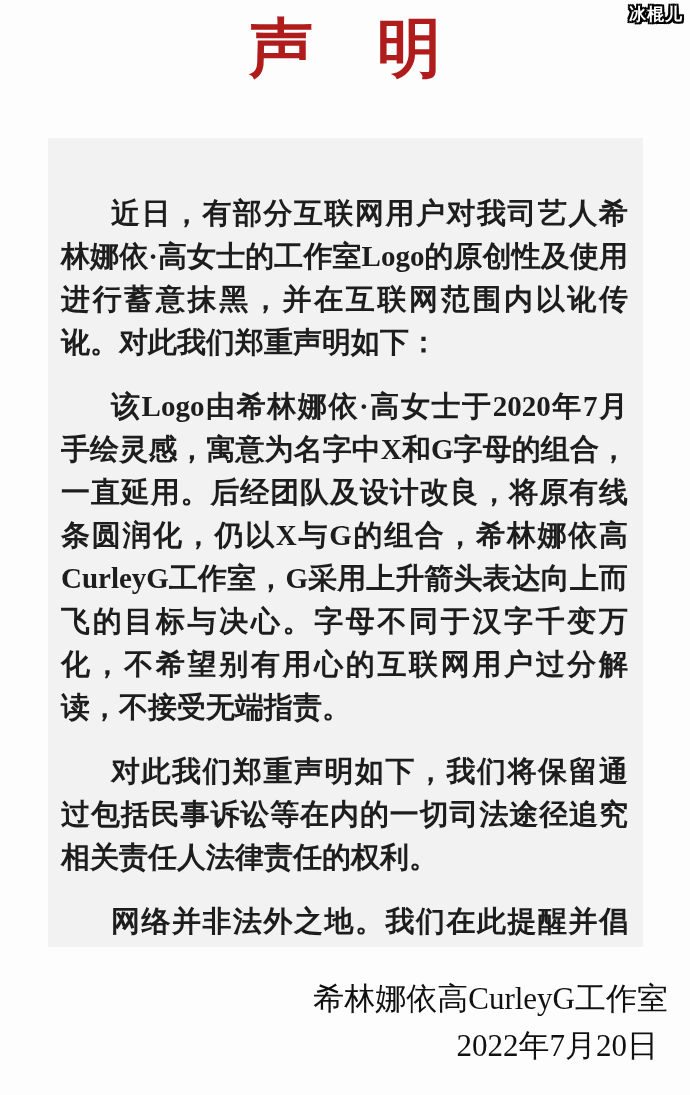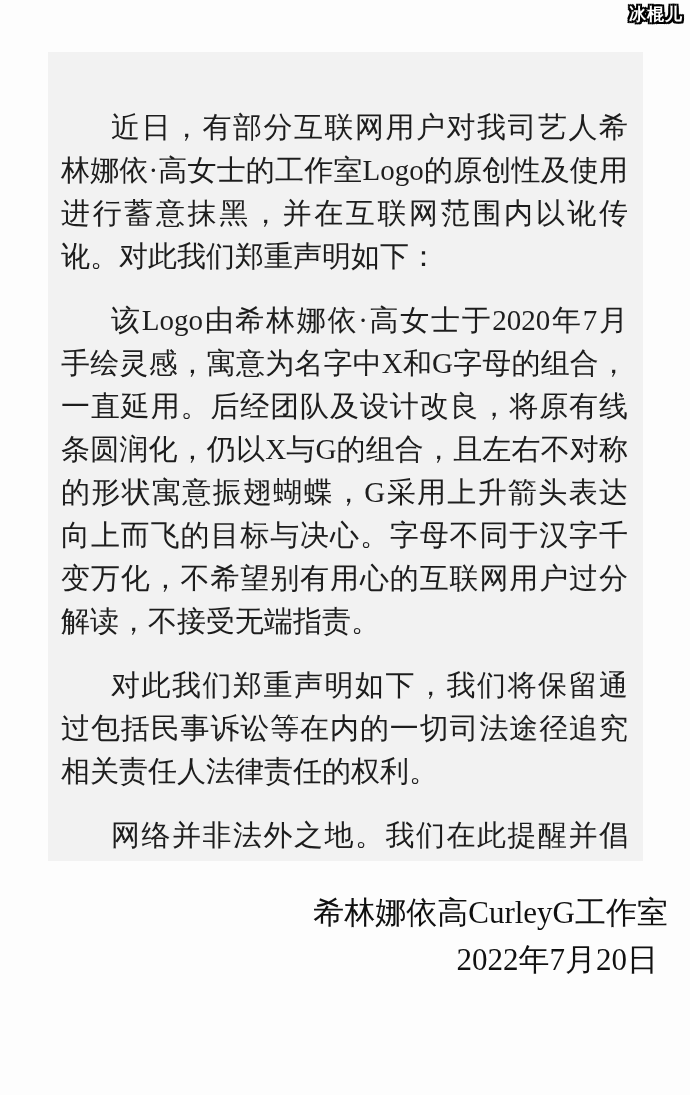--- a/index.html
+++ b/index.html
@@ -55,43 +55,45 @@
     overflow: hidden;
   }
   .content-box p {
     font-size: 29px;
     line-height: 43px;
     text-align: justify;
     text-indent: 50px;
     color: var(--text);
     margin-bottom: 21px;
     font-family: "Liberation Serif", "DejaVu Serif", serif;
+    font-weight: bold;
   }
   .signature {
     margin-top: 28px;
     padding-right: 22px;
     text-align: right;
     font-size: 31px;
     line-height: 47px;
     color: #111111;
     font-family: "Liberation Serif", "DejaVu Serif", serif;
   }
   .sig-date { padding-right: 10px; }
 </style>
 </head>
 <body>
 
 <div class="page">
 
   <div class="watermark">冰棍儿</div>
 
+  <h1 class="title">声　明</h1>
 
   <div class="content-box">
     <p>近日，有部分互联网用户对我司艺人希林娜依·高女士的工作室Logo的原创性及使用进行蓄意抹黑，并在互联网范围内以讹传讹。对此我们郑重声明如下：</p>
-    <p>该Logo由希林娜依·高女士于2020年7月手绘灵感，寓意为名字中X和G字母的组合，一直延用。后经团队及设计改良，将原有线条圆润化，仍以X与G的组合，且左右不对称的形状寓意振翅蝴蝶，G采用上升箭头表达向上而飞的目标与决心。字母不同于汉字千变万化，不希望别有用心的互联网用户过分解读，不接受无端指责。</p>
+    <p>该Logo由希林娜依·高女士于2020年7月手绘灵感，寓意为名字中X和G字母的组合，一直延用。后经团队及设计改良，将原有线条圆润化，仍以X与G的组合，希林娜依高CurleyG工作室，G采用上升箭头表达向上而飞的目标与决心。字母不同于汉字千变万化，不希望别有用心的互联网用户过分解读，不接受无端指责。</p>
     <p>对此我们郑重声明如下，我们将保留通过包括民事诉讼等在内的一切司法途径追究相关责任人法律责任的权利。</p>
     <p>网络并非法外之地。我们在此提醒并倡导广大互联网用户：依法使用网络，尊重他人，不发表、不传播、不扩散不实言论，共同维护健康有序的网络环境。</p>
   </div>
 
   <div class="signature">
     <div class="sig-name">希林娜依高CurleyG工作室</div>
     <div class="sig-date">2022年7月20日</div>
   </div>
 
 </div>

